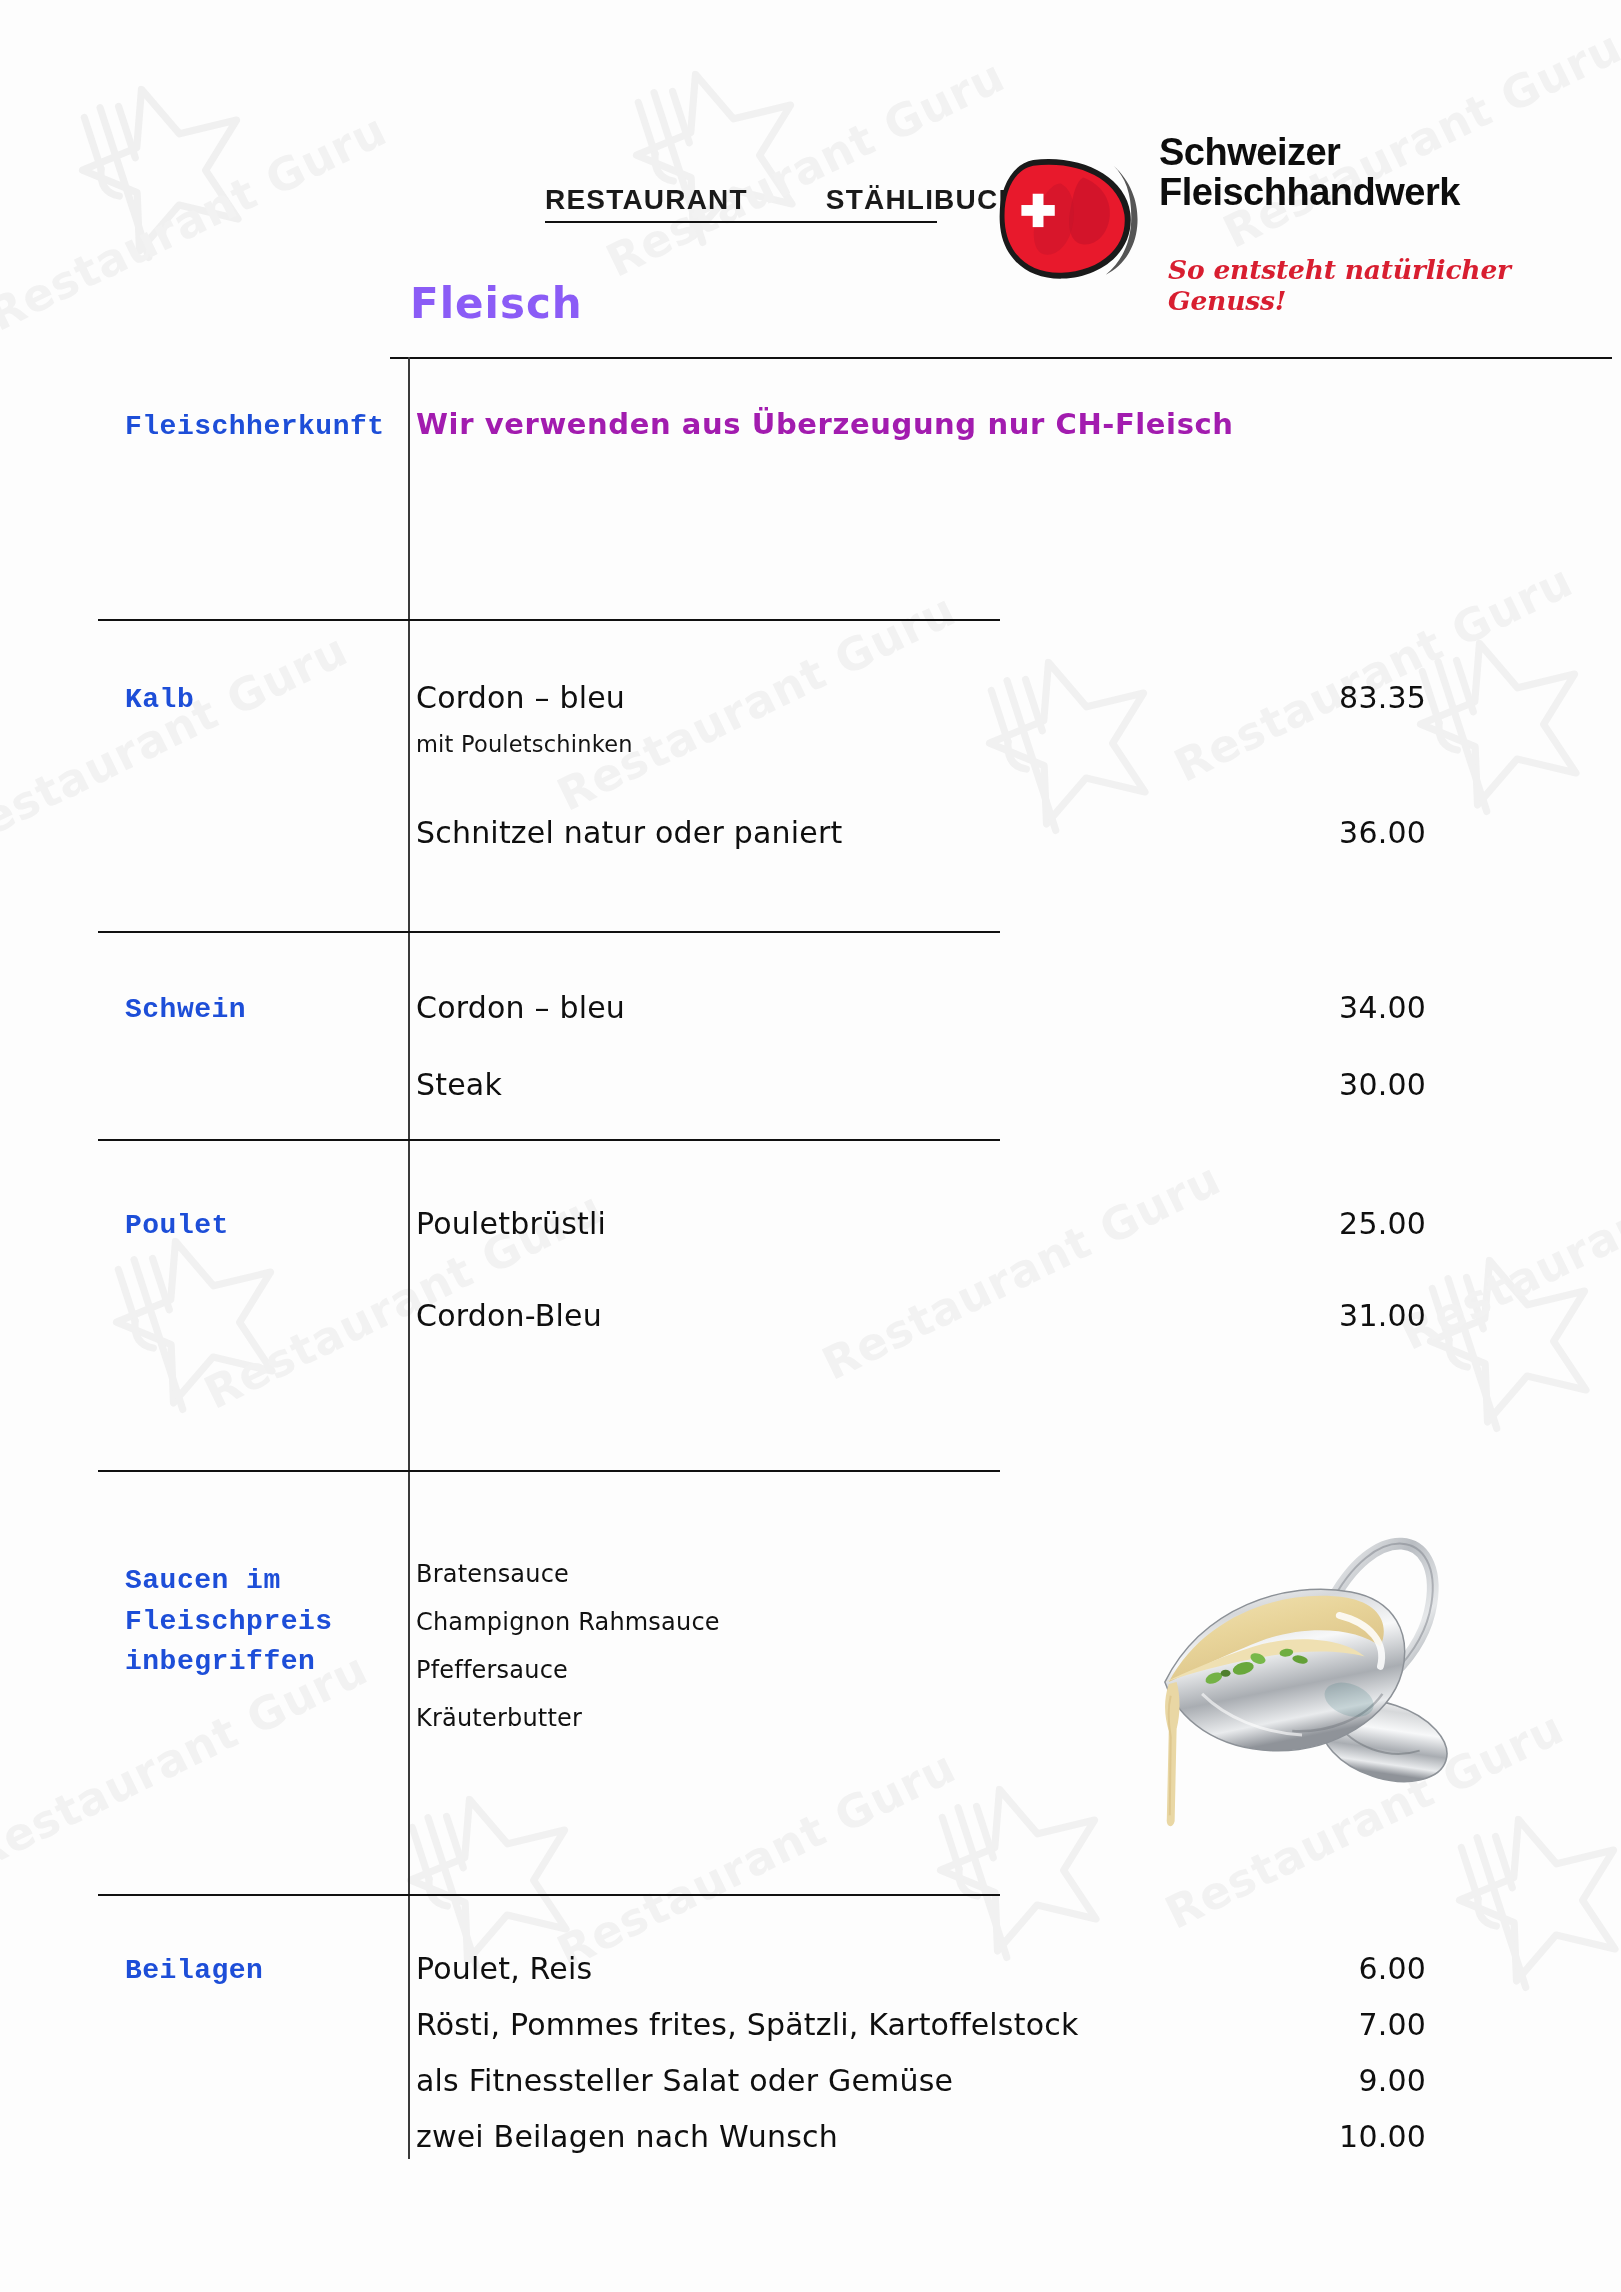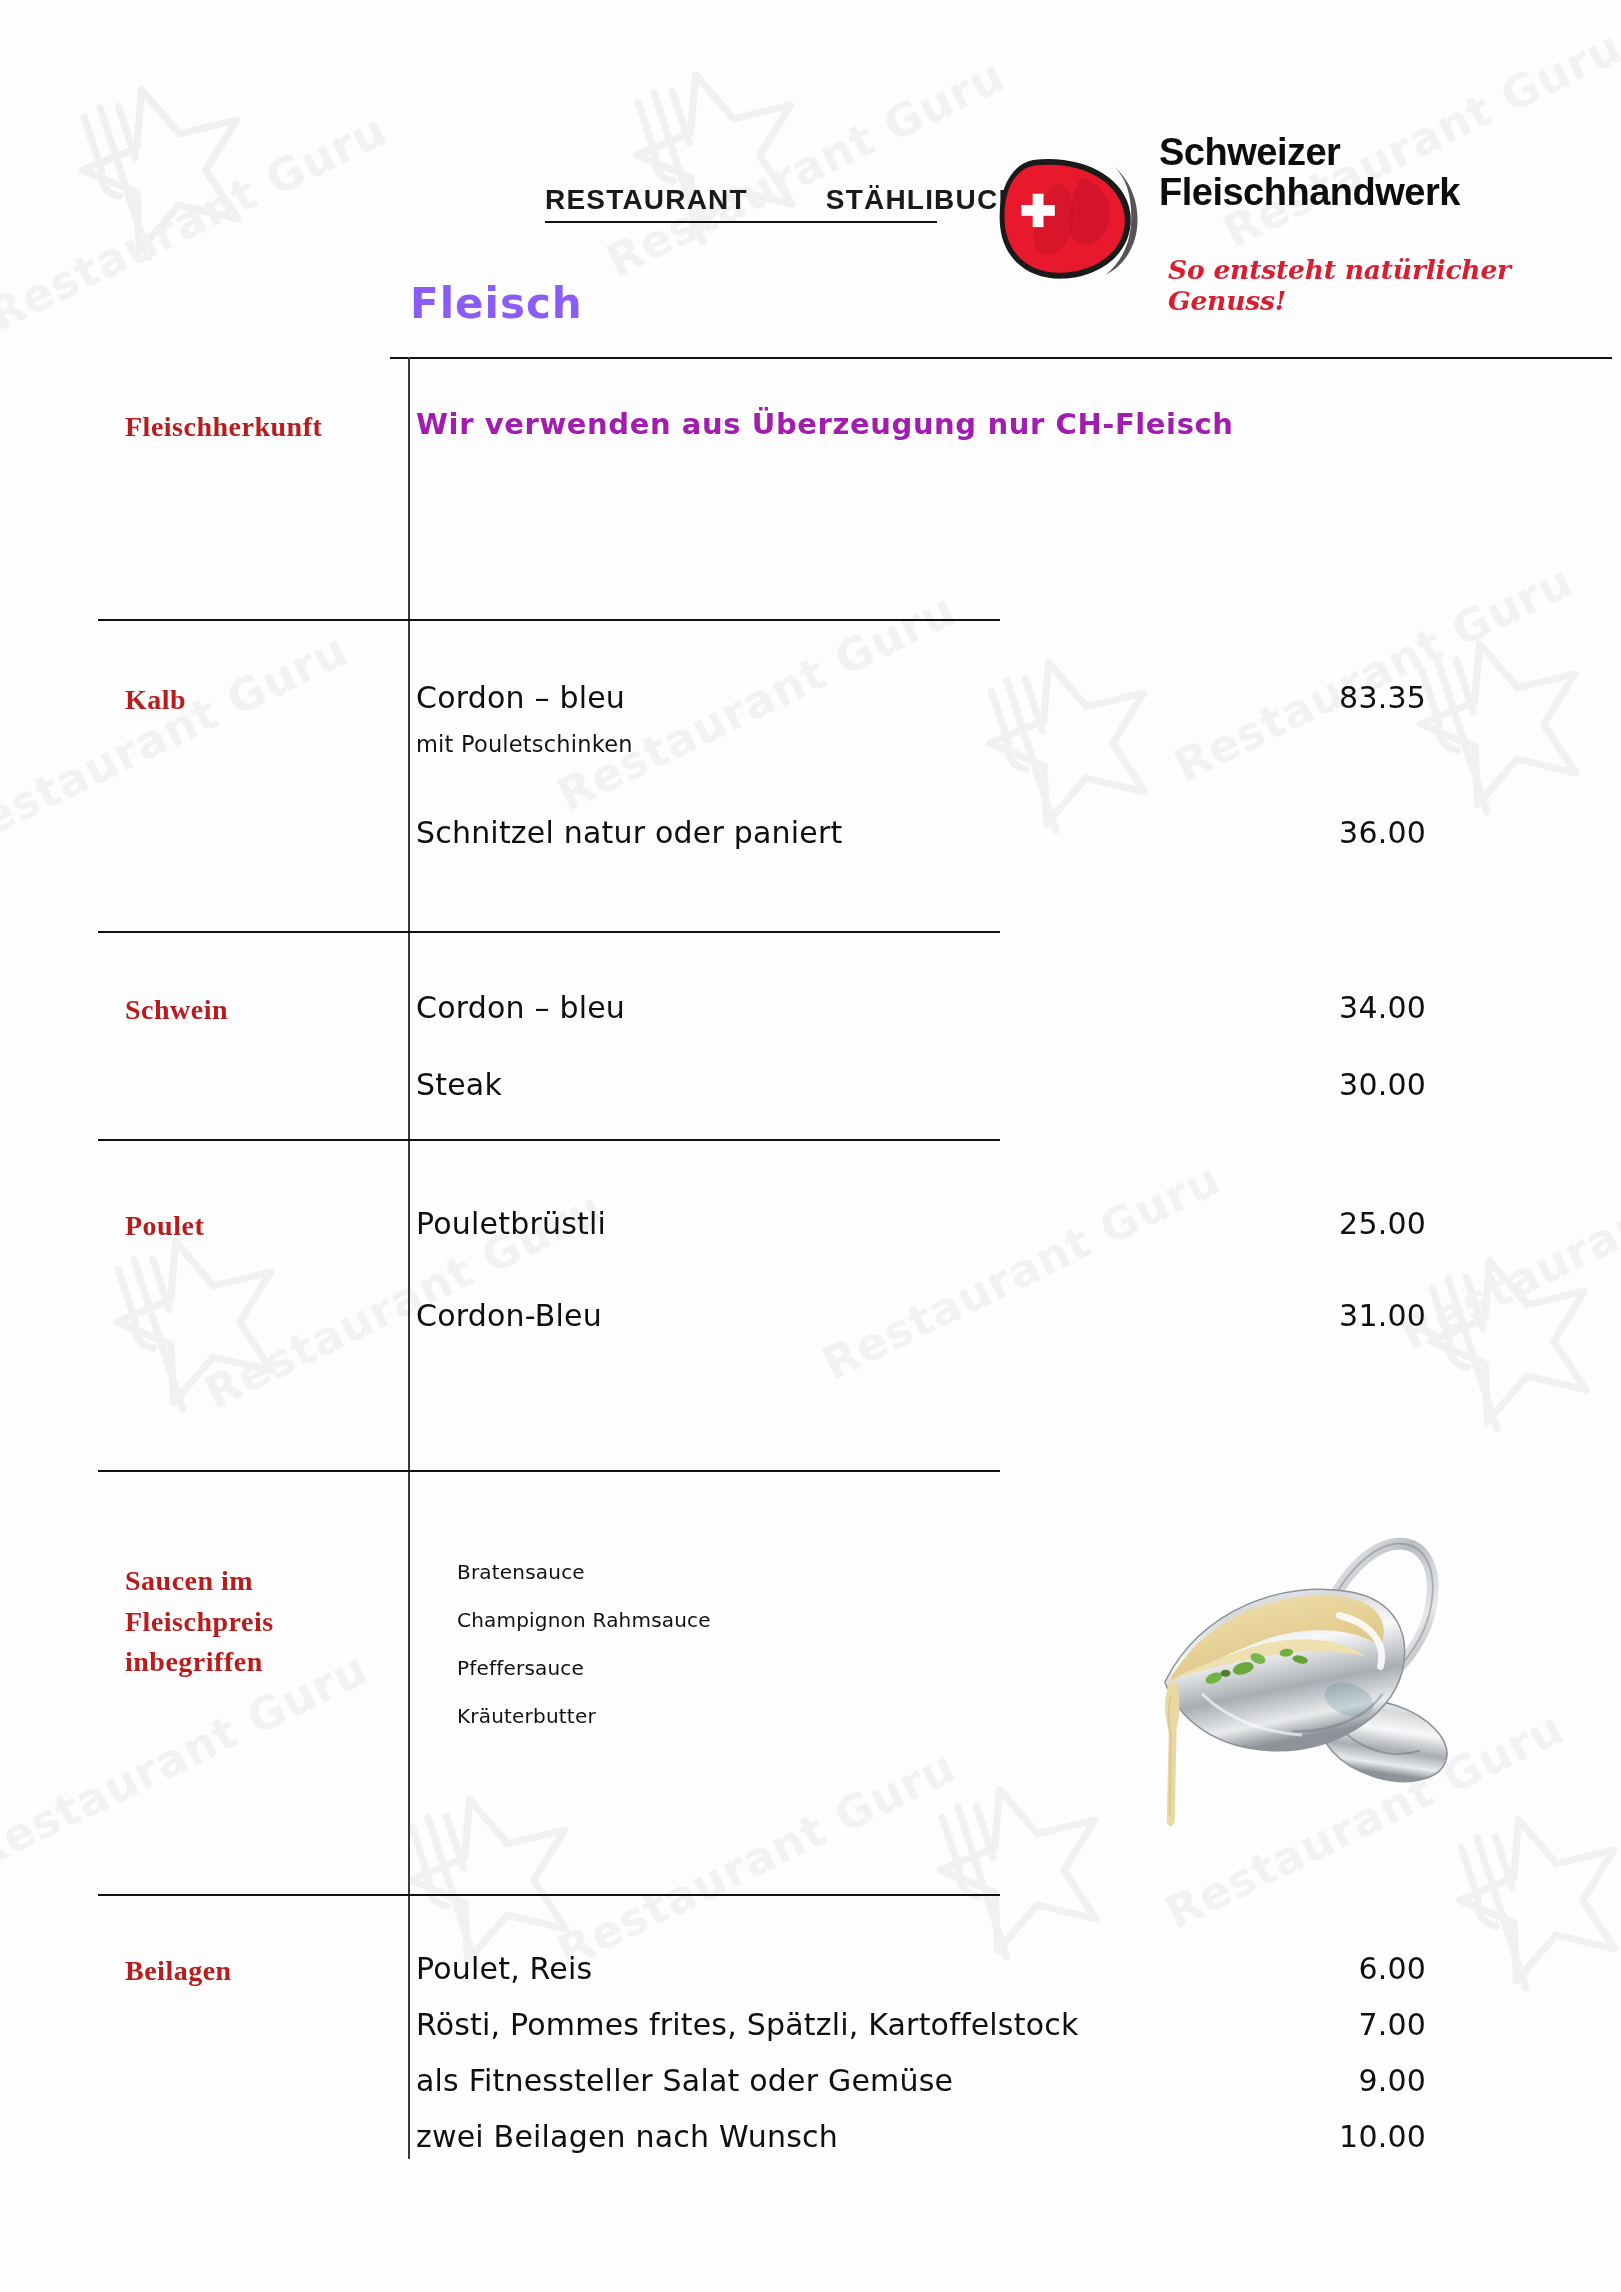--- a/index.html
+++ b/index.html
@@ -132,24 +132,24 @@
     position: absolute;
     left: 98px;
     width: 902px;
     height: 0;
     border-top: 2.5px solid #111;
   }
 
   
   .cat {
     position: absolute;
-    font-family: Liberation Serif, serif;
+    font-family: Liberation Mono, monospace;
     font-weight: 700;
     font-size: 28px;
-    color: #b91c1c;
+    color: #1d4ed8;
     letter-spacing: 0.5px;
     line-height: 1.45;
   }
   .dish {
     position: absolute;
     left: 416px;
     font-family: "DejaVu Sans", sans-serif;
     font-size: 30px;
     color: #0f0f0f;
     letter-spacing: 0.2px;
@@ -180,24 +180,23 @@
     font-family: "DejaVu Sans", sans-serif;
     font-weight: 700;
     font-size: 29px;
     color: #a21caf;
     letter-spacing: 0.6px;
   }
   .sauce {
     position: absolute;
     left: 416px;
     font-family: "DejaVu Sans", sans-serif;
-    font-size: 20px;
+    font-size: 24px;
     color: #111;
     letter-spacing: 0.2px;
-    margin-left: 41px;
   }
 
   
   .gravy { position: absolute; left: 1108px; top: 1490px; width: 392px; height: 392px; }
   .gravy svg { width: 100%; height: 100%; display: block; }
 </style>
 </head>
 <body>
 
 <div class="page">

